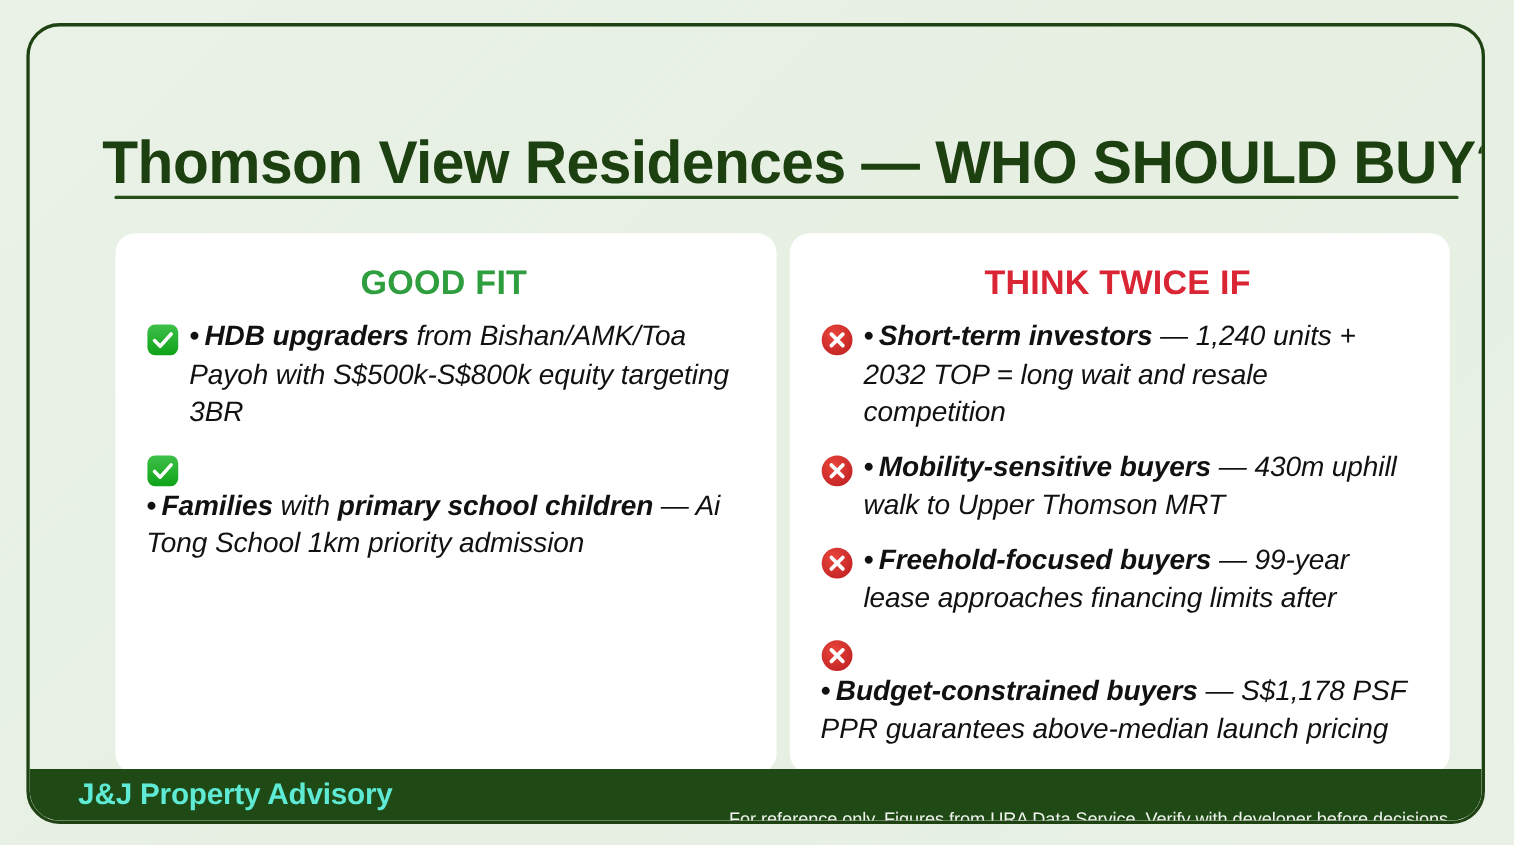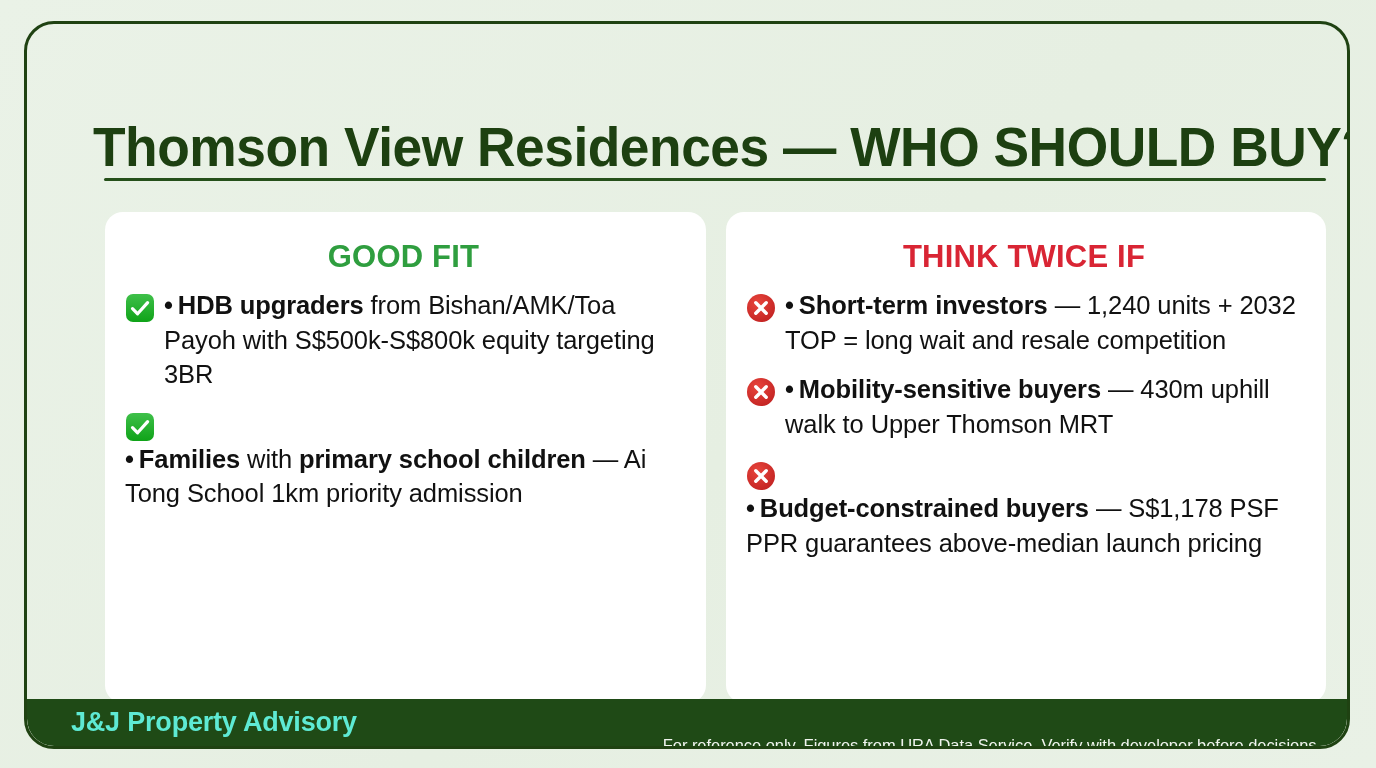--- a/index.html
+++ b/index.html
@@ -66,21 +66,21 @@
   }
 
   
   .columns {
     position: absolute;
     left: 78px;
     top: 188px;
     width: 1221px;
     height: 491px;
     display: flex;
-    gap: 20px;
+    gap: 12px;
   }
 
   .card {
     background: #ffffff;
     border-radius: 18px;
     box-sizing: border-box;
     padding: 18px 20px 14px 16px;
     position: relative;
     overflow: hidden;
   }
@@ -95,22 +95,23 @@
     letter-spacing: 0.2px;
     margin: 7px 0 11px 0;
     font-family: "Liberation Sans", sans-serif;
     font-stretch: condensed;
   }
   .col-header.good  { color: #2f9e3f; }
   .col-header.think { color: #d92534; }
 
   .bullets {
     list-style: none;
-    margin: 4px;
+    margin: 12px;
     padding: 0;
+    font-style: italic;
   }
 
   .bullet {
     display: flex;
     align-items: flex-start;
     margin-bottom: 15px;
   }
   .bullet:last-child { margin-bottom: 0; flex-direction: column; }
 
   
@@ -241,20 +242,29 @@
           <li class="bullet">
             <span class="ico">
               <svg viewBox="0 0 30 30" xmlns="http://www.w3.org/2000/svg">
                 <circle cx="15" cy="15" r="14" fill="url(#gx)"></circle>
                 <path d="M9.8 9.8 L20.2 20.2 M20.2 9.8 L9.8 20.2" fill="none" stroke="#ffffff" stroke-width="3.4" stroke-linecap="round"></path>
               </svg>
             </span>
             <span class="btext"><span class="dot">•</span><b>Mobility-sensitive buyers</b><span> — 430m uphill walk to Upper Thomson MRT</span></span>
           </li>
 
+          <li class="bullet">
+            <span class="ico">
+              <svg viewBox="0 0 30 30" xmlns="http://www.w3.org/2000/svg">
+                <circle cx="15" cy="15" r="14" fill="url(#gx)"></circle>
+                <path d="M9.8 9.8 L20.2 20.2 M20.2 9.8 L9.8 20.2" fill="none" stroke="#ffffff" stroke-width="3.4" stroke-linecap="round"></path>
+              </svg>
+            </span>
+            <span class="btext"><span class="dot">•</span><b>Freehold-focused buyers</b><span> — 99-year lease approaches financing limits after</span></span>
+          </li>
 
           <li class="bullet">
             <span class="ico">
               <svg viewBox="0 0 30 30" xmlns="http://www.w3.org/2000/svg">
                 <circle cx="15" cy="15" r="14" fill="url(#gx)"></circle>
                 <path d="M9.8 9.8 L20.2 20.2 M20.2 9.8 L9.8 20.2" fill="none" stroke="#ffffff" stroke-width="3.4" stroke-linecap="round"></path>
               </svg>
             </span>
             <span class="btext"><span class="dot">•</span><b>Budget-constrained buyers</b><span> — S$1,178 PSF PPR guarantees above-median launch pricing</span></span>
           </li>

